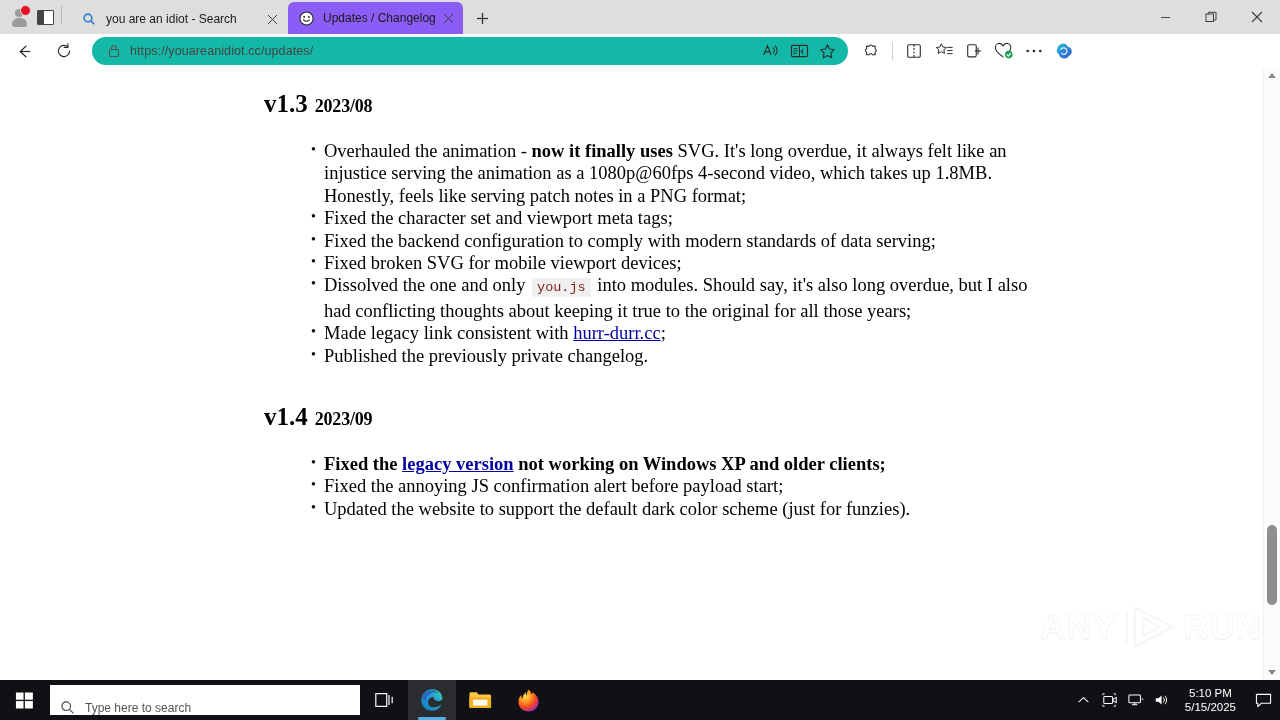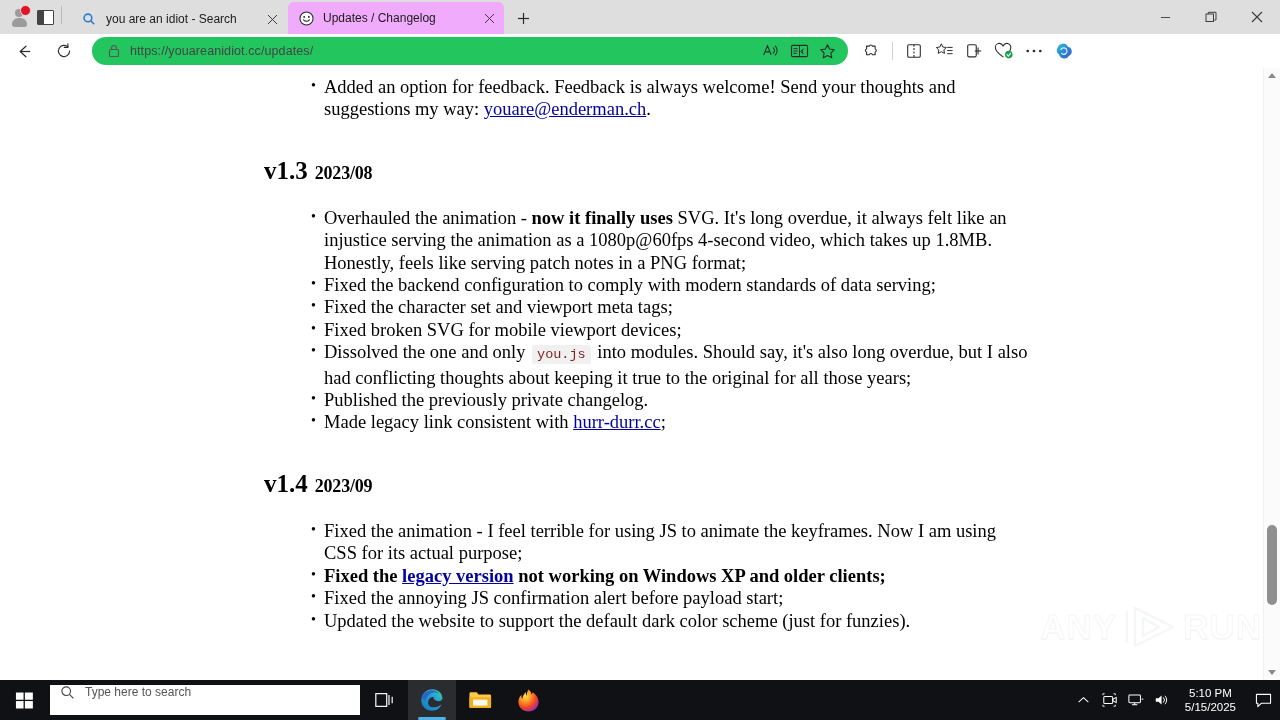--- a/index.html
+++ b/index.html
@@ -50,21 +50,21 @@
 
   .tab {
     height: 30px; display: flex; align-items: center;
     border-radius: 6px 6px 0 0;
     padding: 0 6px 0 10px;
     margin-right: 1px;
     position: relative;
     box-sizing: border-box;
   }
   .tab.inactive { background: #dedede; width: 216px; }
-  .tab.active { background: #f0abfc; width: 216px; height: 32px; }
+  .tab.active { background: #8b5cf6; width: 175px; height: 32px; }
   .tab .favicon {
     width: 16px; height: 16px; flex: 0 0 16px; margin-right: 9px;
     display: flex; align-items: center; justify-content: center;
   }
   .tab .title {
     flex: 1 1 auto; font-size: 12px; color: #1b1b1b;
     white-space: nowrap; overflow: hidden; text-overflow: ellipsis;
     font-family: "Liberation Sans", sans-serif;
   }
   .tab .tabclose {
@@ -90,21 +90,21 @@
     background: #ffffff;
     display: flex; align-items: center;
   }
   .navbtn {
     width: 32px; height: 30px; margin-left: 8px;
     display: flex; align-items: center; justify-content: center;
     color: #2b2b2b;
   }
   .omnibox {
     flex: 1 1 auto; height: 28px; margin: 0 6px 0 12px;
-    background: #22c55e; border-radius: 14px;
+    background: #14b8a6; border-radius: 14px;
     display: flex; align-items: center;
     padding: 0 8px 0 12px;
     max-width: 736px;
   }
   .omnibox .lock { width: 20px; height: 20px; display:flex; align-items:center; justify-content:center; margin-right: 6px; }
   .omnibox .url {
     font-size: 12.5px; color: #444; white-space: nowrap; overflow: hidden;
     font-family: "Liberation Sans", sans-serif; letter-spacing: .1px;
   }
   .omni-icons { display: flex; align-items: center; margin-left: auto; }
@@ -196,21 +196,21 @@
   .taskbar {
     position: absolute; left: 0; bottom: 0; width: 1280px; height: 40px;
     background: #101114;
     display: flex; align-items: center;
   }
   .start {
     width: 48px; height: 40px; display: flex; align-items: center; justify-content: center;
   }
   .search-box {
     width: 300px; height: 30px; background: #ffffff;
-    display: flex; align-items: flex-start; padding-left: 10px;
+    display: flex; align-items: flex-end; padding-left: 10px;
     margin-left: 2px;
   }
   .search-box .label {
     font-size: 12px; color: #555; margin-left: 10px;
     font-family: "Liberation Sans", sans-serif;
   }
   .tb-item {
     width: 48px; height: 40px; display: flex; align-items: center; justify-content: center;
     position: relative;
   }
@@ -418,45 +418,38 @@
           <path d="M8.6 10.2 a3.6 3.6 0 0 1 6.6 1.4 a3.4 3.4 0 0 1 -5.6 3.1" fill="none" stroke="#ffffff" stroke-width="1.3" stroke-linecap="round" opacity=".85"></path>
         </svg>
       </div>
     </div>
   </div>
 
   <div class="viewport">
     <div class="page">
       <div class="content-inner">
 
-        <ul class="changes">
-          <li>
-            <span>Added an option for feedback. Feedback is always welcome! Send your thoughts and</span>
-            <span>suggestions my way: </span><a class="weblink" href="#">youare@enderman.ch</a><span>.</span>
-          </li>
-        </ul>
 
         <h2 class="version">
           <span>v1.3</span><span class="date">2023/08</span>
         </h2>
         <ul class="changes" id="list-v13">
             <li><span>Overhauled the animation - </span><b>now it finally uses</b><span> SVG. It's long overdue, it always felt like an injustice serving the animation as a 1080p@60fps 4-second video, which takes up 1.8MB. Honestly, feels like serving patch notes in a PNG format;</span></li>
+            <li><span>Fixed the character set and viewport meta tags;</span></li>
             <li><span>Fixed the backend configuration to comply with modern standards of data serving;</span></li>
-            <li><span>Fixed the character set and viewport meta tags;</span></li>
             <li><span>Fixed broken SVG for mobile viewport devices;</span></li>
             <li><span>Dissolved the one and only </span><code class="inline">you.js</code><span> into modules. Should say, it's also long overdue, but I also had conflicting thoughts about keeping it true to the original for all those years;</span></li>
+            <li><span>Made legacy link consistent with </span><a class="weblink" href="#">hurr-durr.cc</a><span>;</span></li>
             <li><span>Published the previously private changelog.</span></li>
-            <li><span>Made legacy link consistent with </span><a class="weblink" href="#">hurr-durr.cc</a><span>;</span></li>
           </ul>
 
         <h2 class="version">
           <span>v1.4</span><span class="date">2023/09</span>
         </h2>
         <ul class="changes" id="list-v14">
-            <li><span>Fixed the animation - I feel terrible for using JS to animate the keyframes. Now I am using CSS for its actual purpose;</span></li>
             <li><b>Fixed the </b><a class="weblink b" href="#">legacy version</a><b> not working on Windows XP and older clients;</b></li>
             <li><span>Fixed the annoying JS confirmation alert before payload start;</span></li>
             <li><span>Updated the website to support the default dark color scheme (just for funzies).</span></li>
           </ul>
 
       </div>
     </div>
 
     <div class="watermark">
       <span class="wm-text">ANY</span>

